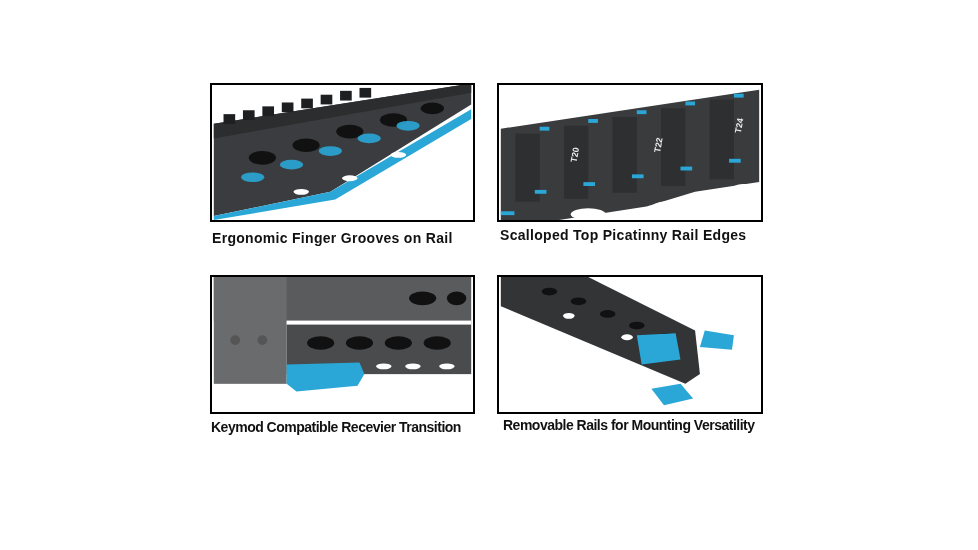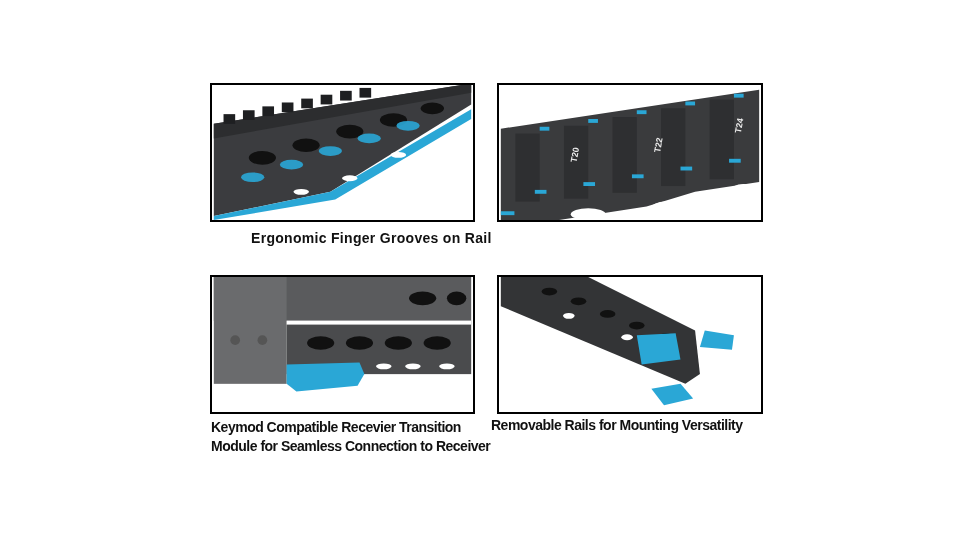--- a/index.html
+++ b/index.html
@@ -1,20 +1,20 @@
 <!DOCTYPE html>
 <html><head>
 <meta charset="utf-8">
 <style>
   html, body { margin:0; padding:0; background:#ffffff; }
   body { width:978px; height:550px; position:relative; overflow:hidden; font-family:"Liberation Sans", sans-serif; }
   .panel { position:absolute; border:2px solid #000; box-sizing:border-box; background:#fff; overflow:hidden; }
   .panel svg { position:absolute; left:0; top:0; width:100%; height:100%; }
   .caption { position:absolute; font-weight:bold; color:#111; line-height:19px; white-space:nowrap; }
-  .cap1 { font-size:14px; letter-spacing:0.3px;margin-left:39px; }
+  .cap1 { font-size:14px; letter-spacing:0.3px; }
   .cap3 { font-size:14px; letter-spacing:-0.5px; }
   .line { display:block; }
 </style>
 </head>
 <body>
 
 <div class="panel" style="left:210px;top:83px;width:265px;height:139px;">
   <svg viewBox="0 0 265 139">
     <rect width="265" height="139" fill="#fff"></rect>
     <polygon points="0,40 255,0 265,0 265,20 120,110 0,135" fill="#3b3c3f"></polygon>
@@ -83,20 +83,21 @@
       <ellipse cx="90" cy="133" rx="18" ry="6"></ellipse>
         <ellipse cx="170" cy="128" rx="16" ry="8"></ellipse>
         <ellipse cx="250" cy="110" rx="14" ry="8"></ellipse>
     </g>
     <text x="78" y="80" fill="#eee" font-size="9" font-weight="bold" transform="rotate(-80 78 80)" font-family="Liberation Sans, sans-serif">T20</text>
     <text x="164" y="70" fill="#eee" font-size="9" font-weight="bold" transform="rotate(-80 164 70)" font-family="Liberation Sans, sans-serif">T22</text>
     <text x="247" y="50" fill="#eee" font-size="9" font-weight="bold" transform="rotate(-80 247 50)" font-family="Liberation Sans, sans-serif">T24</text>
   </svg>
 </div>
 <div class="caption cap1" style="left:500px;top:226px;">
+  <span class="line">Scalloped Top Picatinny Rail Edges</span>
 </div>
 
 <div class="panel" style="left:210px;top:275px;width:265px;height:139px;">
   <svg viewBox="0 0 265 139">
     <rect width="265" height="139" fill="#fff"></rect>
     <rect x="0" y="0" width="265" height="45" fill="#5a5b5d"></rect>
     <rect x="0" y="0" width="75" height="110" fill="#6a6b6d"></rect>
     <rect x="75" y="45" width="190" height="55" fill="#4a4b4d"></rect>
     <rect x="75" y="45" width="190" height="4" fill="#fff"></rect>
     <g fill="#111">
@@ -114,21 +115,20 @@
     <polygon points="75,90 150,88 155,100 148,112 85,118 75,110" fill="#2aa7d6"></polygon>
     <g fill="#fff">
         <ellipse cx="175" cy="92" rx="8" ry="3"></ellipse>
         <ellipse cx="205" cy="92" rx="8" ry="3"></ellipse>
         <ellipse cx="240" cy="92" rx="8" ry="3"></ellipse>
       </g>
   </svg>
 </div>
 <div class="caption cap3" style="left:211px;top:418px;">
   <span class="line">Keymod Compatible Recevier Transition</span>
-  <span class="line">Module for Seamless Connection to Receiver</span>
 </div>
 
 <div class="panel" style="left:497px;top:275px;width:266px;height:139px;">
   <svg viewBox="0 0 266 139">
     <rect width="266" height="139" fill="#fff"></rect>
     <polygon points="0,0 90,0 200,55 205,100 190,110 0,30" fill="#333436"></polygon>
     <g fill="#111">
       <ellipse cx="50" cy="15" rx="8" ry="4"></ellipse>
         <ellipse cx="80" cy="25" rx="8" ry="4"></ellipse>
         <ellipse cx="110" cy="38" rx="8" ry="4"></ellipse>
@@ -137,15 +137,15 @@
     </g>
     <g fill="#fff">
         <ellipse cx="70" cy="40" rx="6" ry="3"></ellipse>
         <ellipse cx="130" cy="62" rx="6" ry="3"></ellipse>
       </g>
     <polygon points="140,60 180,58 185,85 145,90" fill="#2aa7d6"></polygon>
     <polygon points="210,55 240,60 238,75 205,72" fill="#2aa7d6"></polygon>
     <polygon points="155,115 185,110 198,125 168,132" fill="#2aa7d6"></polygon>
   </svg>
 </div>
-<div class="caption cap3" style="left:491px;top:416px;">
+<div class="caption cap3" style="left:503px;top:416px;">
   <span class="line">Removable Rails for Mounting Versatility</span>
 </div>
 
 </body></html>

